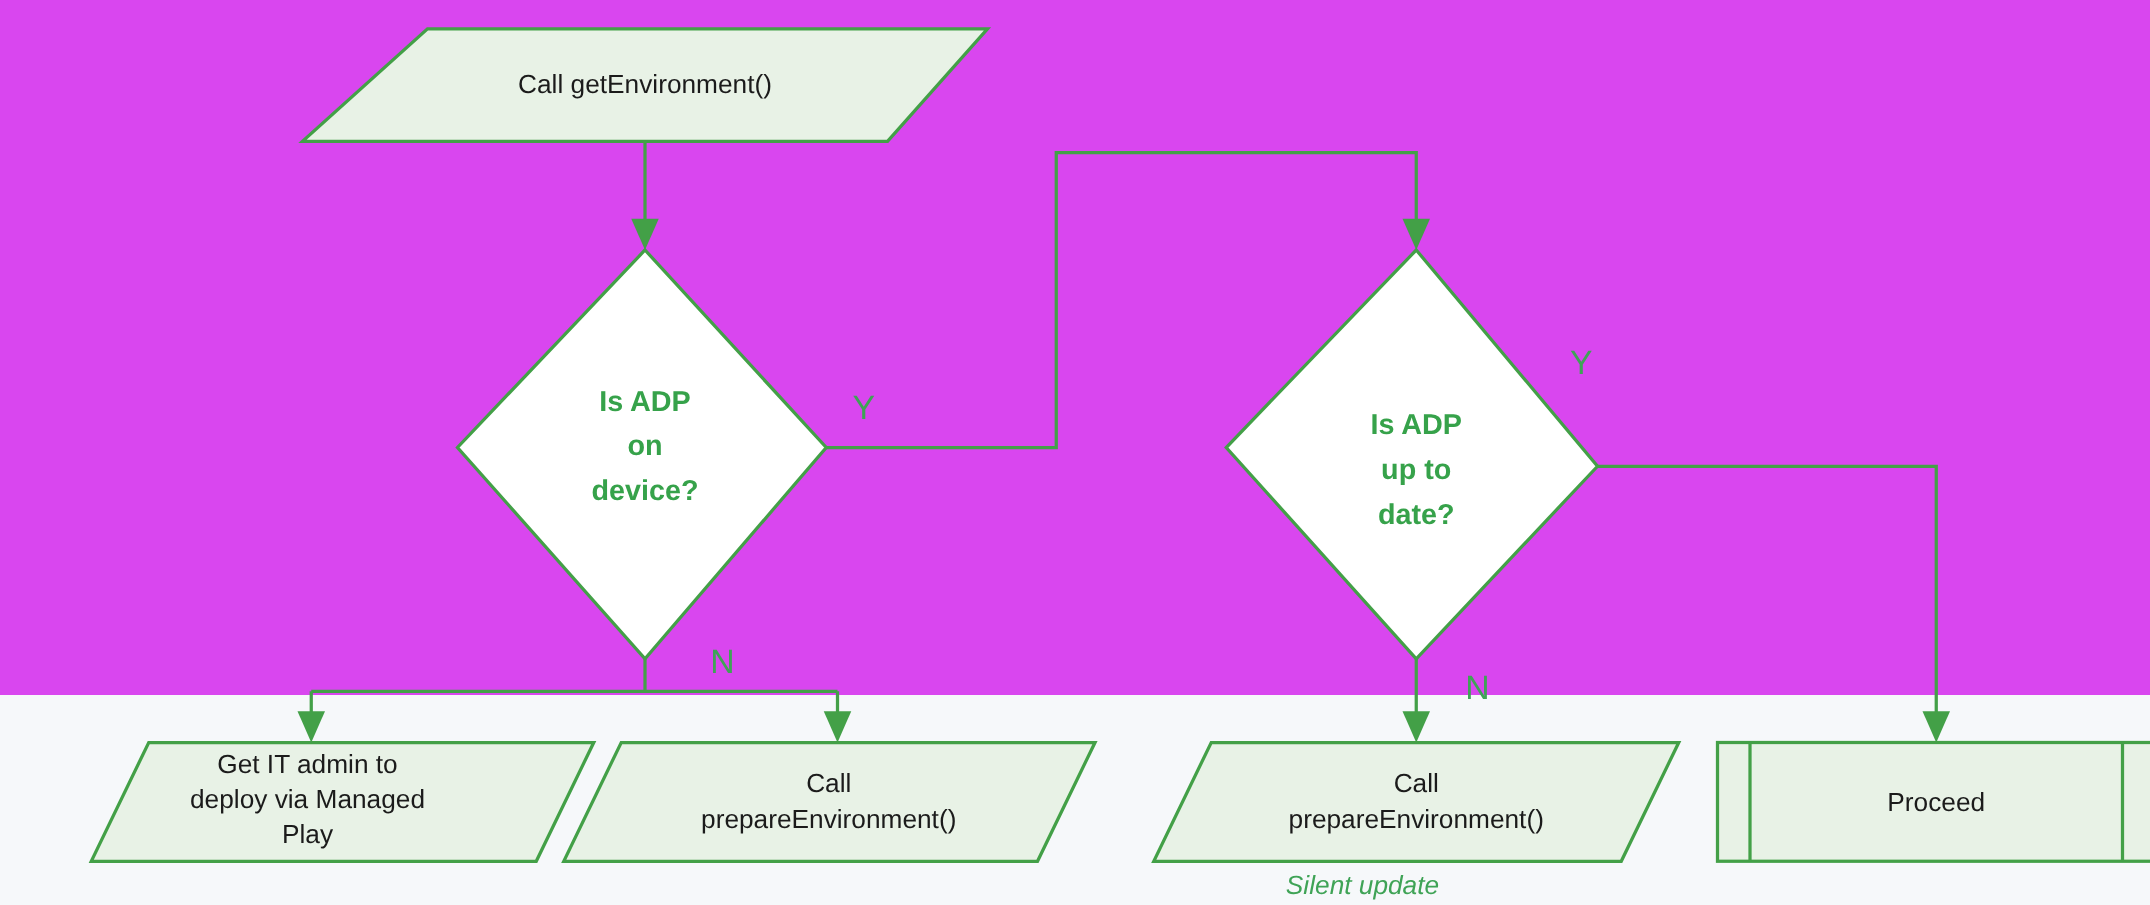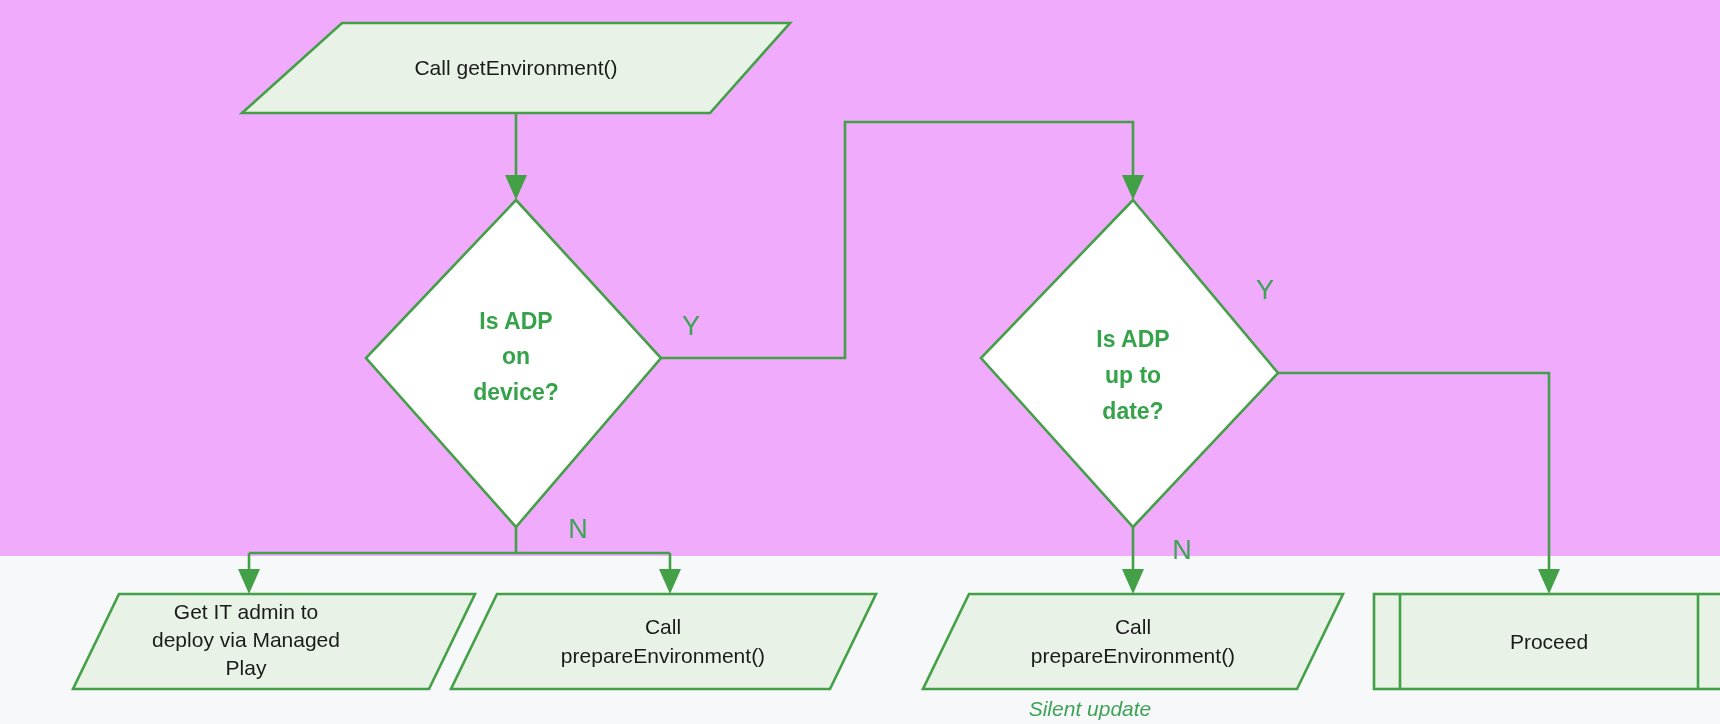--- a/index.html
+++ b/index.html
@@ -10,21 +10,21 @@
   body {
     width: 1720px;
     height: 724px;
     font-family: "Liberation Sans", sans-serif;
     overflow: hidden;
   }
   #flow-root {
     position: relative;
     width: 1720px;
     height: 556px;
-    background: #f0abfc;
+    background: #d946ef;
   }
   svg.flow-canvas {
     display: block;
     width: 1720px;
     height: 724px;
   }
   .node-shape {
     fill: #e8f2e6;
     stroke: #43a047;
     stroke-width: 2.6;

